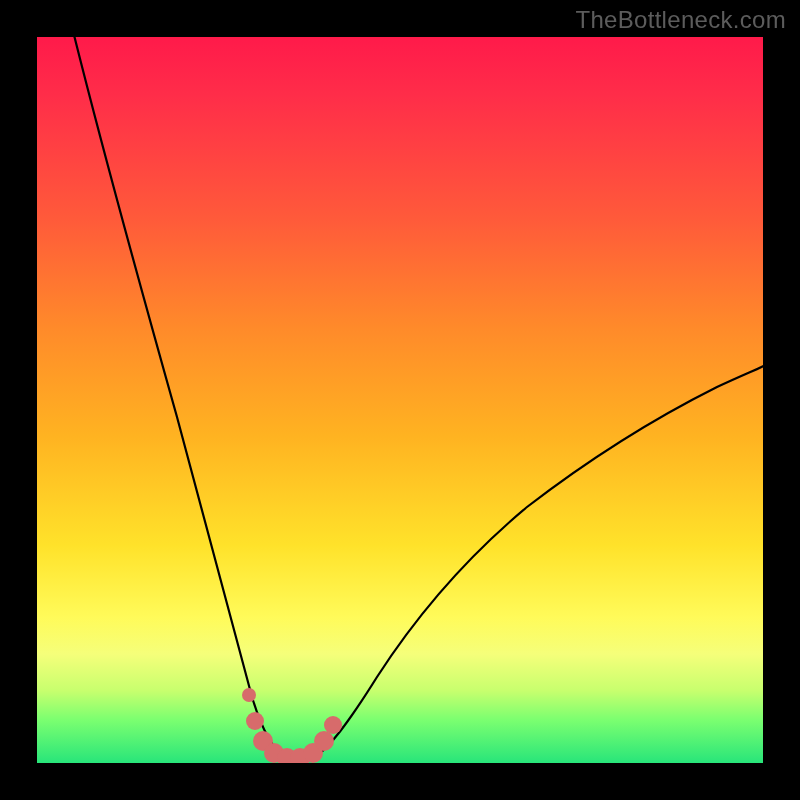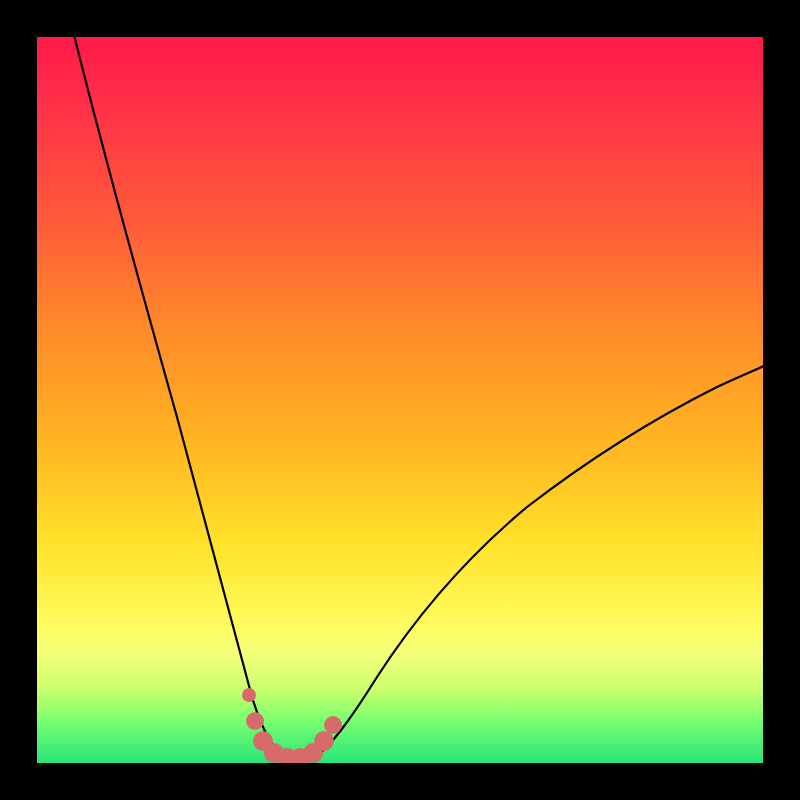--- a/index.html
+++ b/index.html
@@ -56,20 +56,21 @@
     top: 0;
     width: 726px;
     height: 726px;
   }
 </style>
 </head>
 <body>
 
 <div class="frame">
 
+  <div class="watermark">TheBottleneck.com</div>
 
   <div class="plot">
     <svg class="curve" viewBox="0 0 726 726" preserveAspectRatio="none">
 
       <path fill="none" stroke="#000" stroke-width="2.2" d="
             M 36 -6
             C 55 70, 95 220, 140 380
             C 170 490, 195 585, 215 660
             C 225 693, 235 712, 248 720
             C 258 725, 268 725, 278 720

